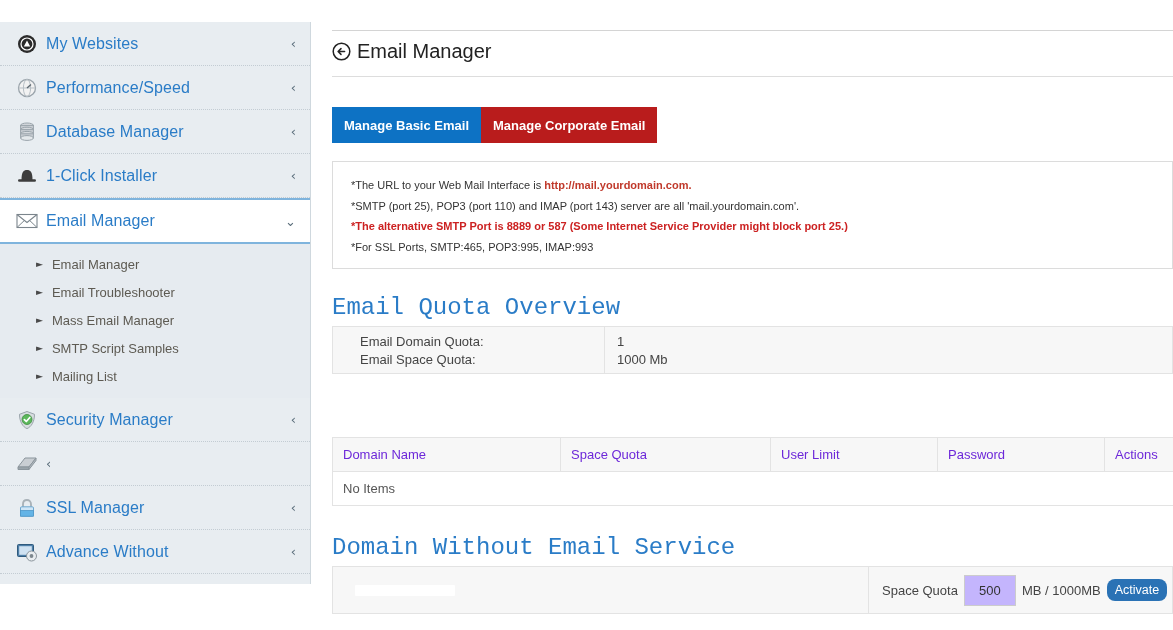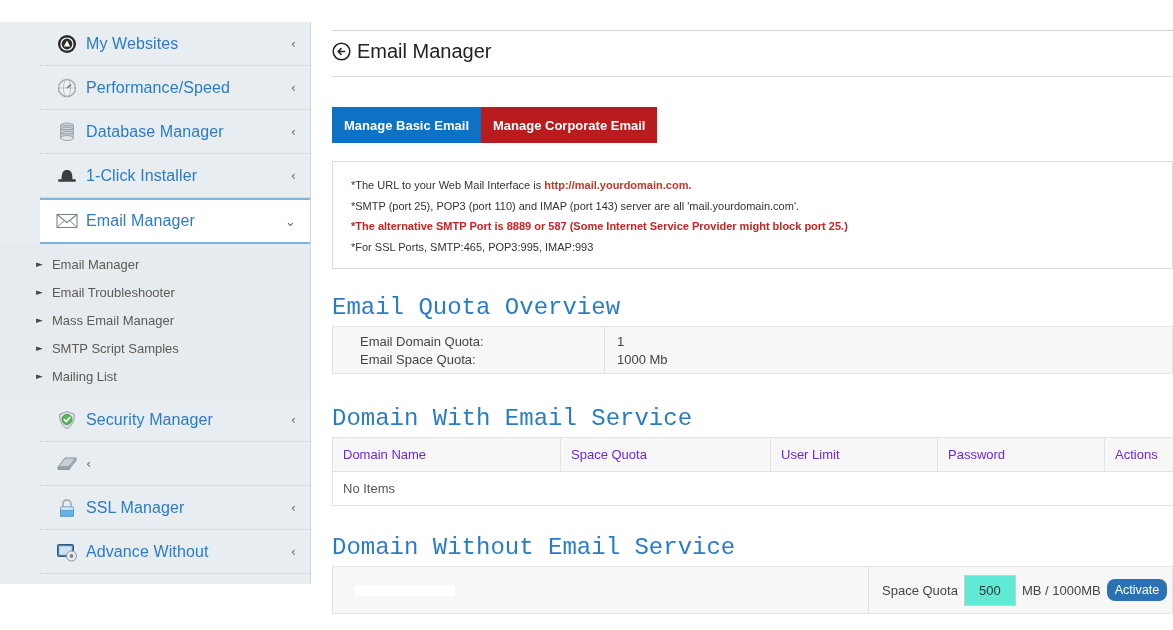--- a/index.html
+++ b/index.html
@@ -21,21 +21,20 @@
     box-sizing: border-box;
   }
   .nav-item {
     position: relative;
     height: 44px;
     display: flex; align-items: center;
     padding: 0 14px 0 14px;
     border-bottom: 1px dotted #c3ccd3;
     box-sizing: border-box;
     cursor: pointer;
-    margin-left: 40px;
   }
   .nav-item.active {
     background: #ffffff;
     border-top: 2px solid #7fb4dd;
     border-bottom: 2px solid #7fb4dd;
     height: 46px;
   }
   .nav-icon {
     width: 26px; height: 26px;
     margin-right: 6px;
@@ -206,21 +205,21 @@
   }
   .without-ctrl {
     display: flex; align-items: center;
     padding-left: 13px;
     gap: 6px;
   }
   .ctrl-label { font-size: 13px; color: #444444; white-space: nowrap; }
   .quota-input {
     width: 52px; height: 31px;
     border: 1px solid #cccccc;
-    background: #5eead4;
+    background: #c4b5fd;
     font-size: 13px;
     color: #333333;
     text-align: center;
     font-family: "Liberation Sans", sans-serif;
     box-sizing: border-box;
     padding: 6px;
   }
   .activate-btn {
     background: #2a72b5;
     color: #ffffff;
@@ -415,21 +414,20 @@
     <div class="quota-left">
       <div class="quota-line">Email Domain Quota:</div>
       <div class="quota-line">Email Space Quota:</div>
     </div>
     <div class="quota-right">
       <div class="quota-line">1</div>
       <div class="quota-line">1000 Mb</div>
     </div>
   </div>
 
-  <div class="section-head" style="left:332px; top:405px;">Domain With Email Service</div>
 
   <table class="dtable" style="left:332px; top:437px; width:880px;">
     <thead>
       <tr>
         <th style="width:228px;">Domain Name</th>
         <th style="width:210px;">Space Quota</th>
         <th style="width:167px;">User Limit</th>
         <th style="width:167px;">Password</th>
         <th style="width:108px;">Actions</th>
       </tr>

